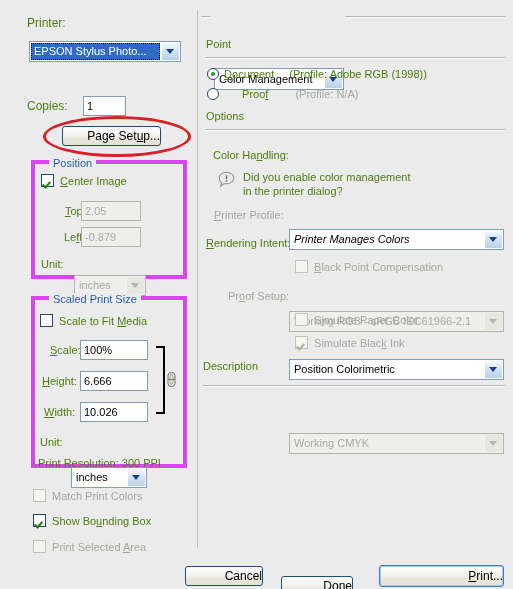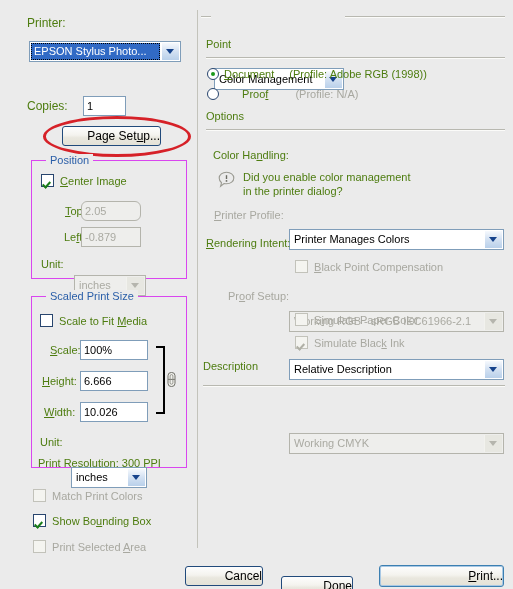--- a/index.html
+++ b/index.html
@@ -144,21 +144,21 @@
     cursor: default;
   }
   .btn.default {
     border: 1px solid #3c7fb1;
     box-shadow: 0 0 0 1px #a8c8e4 inset;
   }
 
   .groupbox {
     position: absolute;
     box-sizing: border-box;
-    border: 1px solid #d946ef;
+    border: 4px solid #d946ef;
     background: transparent;
   }
   .grouptitle {
     position: absolute;
     top: -7px; left: 14px;
     background: #ebebeb;
     padding: 0 4px;
     color: #2a5ea8;
     font-size: 11px;
   }
@@ -212,21 +212,21 @@
   <div id="annot-ellipse" style="left:43px;top:116px;width:148px;height:41px;"></div>
 
   <div class="groupbox" style="left:31px;top:160px;width:156px;height:119px;">
     <div class="grouptitle">Position</div>
   </div>
   <div style="position:absolute;left:41px;top:174px;">
     <span class="cb checked"></span>
     <span class="lbl" style="margin-left:3px;"><span class="u">C</span>enter Image</span>
   </div>
   <div class="lbl" style="position:absolute;left:65px;top:205px;"><span class="u">T</span>op:</div>
-  <div class="textbox dim" style="position:absolute;left:81px;top:201px;width:60px;border-radius:6px;">2.05</div>
+  <div class="textbox dim" style="position:absolute;left:81px;top:201px;width:60px;">2.05</div>
   <div class="lbl" style="position:absolute;left:64px;top:231px;">Le<span class="u">f</span>t:</div>
   <div class="textbox dim" style="position:absolute;left:81px;top:227px;width:60px;">-0.879</div>
   <div class="lbl" style="position:absolute;left:41px;top:258px;">Unit:</div>
   <div class="combo dim" style="left:74px;top:254px;width:72px;">
     <span>inches</span>
     <div class="arrow"></div>
   </div>
 
   <div class="groupbox" style="left:31px;top:296px;width:156px;height:172px;">
     <div class="grouptitle">Scaled Print Size</div>
@@ -295,21 +295,21 @@
   <div style="position:absolute;left:207px;top:88px;">
     <span class="radio"></span>
     <span class="lbl" style="margin-left:20px;">Proo<span class="u">f</span></span>
     <span class="lbl dim" style="margin-left:24px;">(Profile: N/A)</span>
   </div>
 
   <div class="lbl" style="position:absolute;left:206px;top:110px;">Options</div>
   <div class="hr" style="left:206px;top:129px;width:299px;"></div>
 
   <div class="lbl" style="position:absolute;left:213px;top:149px;">Color Ha<span class="u">n</span>dling:</div>
-  <div class="combo" style="left:289px;top:144px;width:215px;">
+  <div class="combo" style="left:289px;top:144px;width:215px;font-style:italic;">
     <span>Printer Manages Colors</span>
     <div class="arrow"></div>
   </div>
 
   <svg class="warnicon" style="left:218px;top:171px;" viewBox="0 0 17 17">
     <path d="M8.5 1.2 C12.6 1.2 15.8 3.6 15.8 7.0 C15.8 10.4 12.6 12.8 8.5 12.8
              C7.6 12.8 6.8 12.7 6.0 12.5 L2.6 15.2 L3.5 11.8
              C2.0 10.6 1.2 8.9 1.2 7.0 C1.2 3.6 4.4 1.2 8.5 1.2 Z" fill="none" stroke="#9a9a92" stroke-width="1.1"></path>
     <line x1="8.5" y1="4.2" x2="8.5" y2="8.0" stroke="#6b6b63" stroke-width="1.4"></line>
     <circle cx="8.5" cy="9.9" r="0.9" fill="#6b6b63"></circle>
@@ -318,21 +318,21 @@
   <div class="lbl" style="position:absolute;left:243px;top:185px;">in the printer dialog?</div>
 
   <div class="lbl dim" style="position:absolute;left:214px;top:209px;"><span class="u">P</span>rinter Profile:</div>
   <div class="combo dim" style="left:289px;top:205px;width:215px;">
     <span>Working RGB - sRGB IEC61966-2.1</span>
     <div class="arrow"></div>
   </div>
 
   <div class="lbl" style="position:absolute;left:206px;top:237px;"><span class="u">R</span>endering Intent:</div>
   <div class="combo" style="left:289px;top:232px;width:215px;">
-    <span>Relative Description</span>
+    <span>Position Colorimetric</span>
     <div class="arrow"></div>
   </div>
 
   <div style="position:absolute;left:295px;top:260px;">
     <span class="cb dim"></span>
     <span class="lbl dim" style="margin-left:3px;"><span class="u">B</span>lack Point Compensation</span>
   </div>
 
   <div class="lbl dim" style="position:absolute;left:228px;top:290px;">Pr<span class="u">o</span>of Setup:</div>
   <div class="combo dim" style="left:289px;top:285px;width:215px;">

